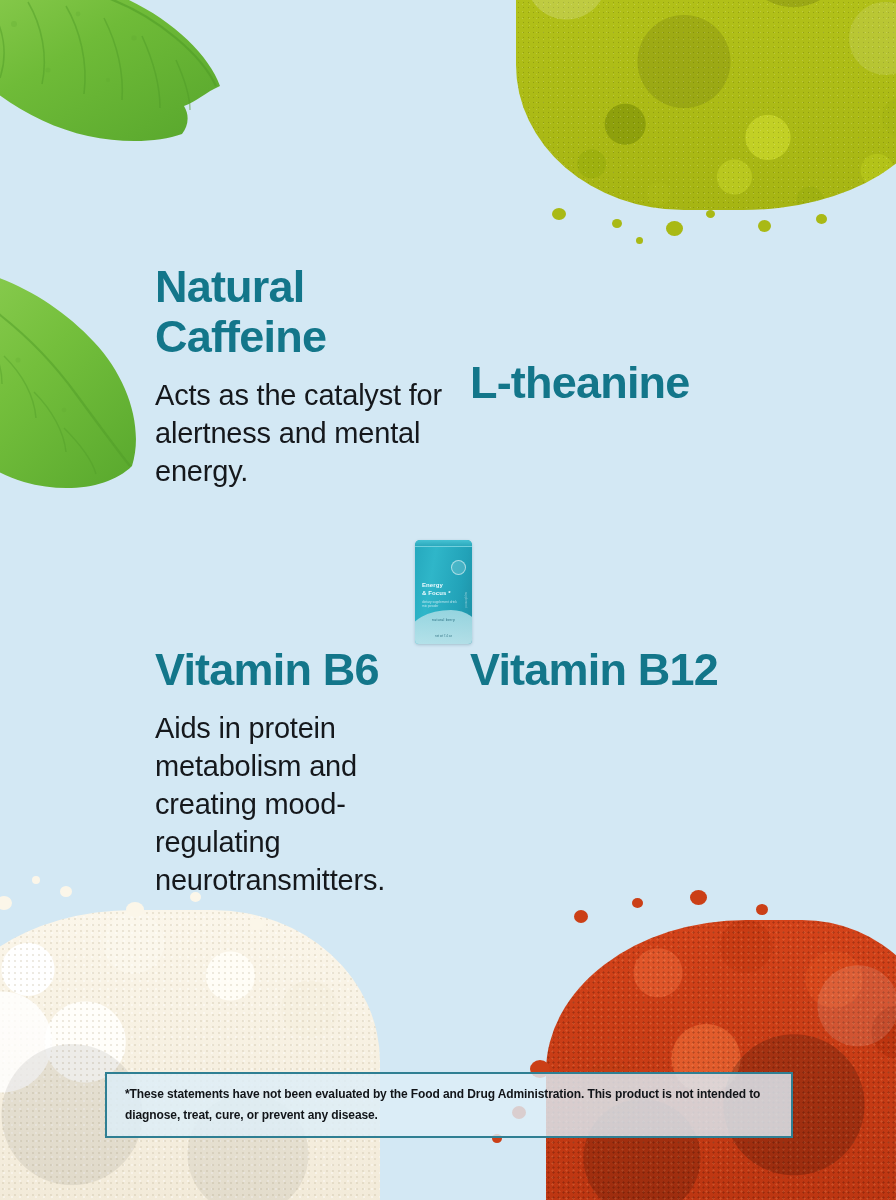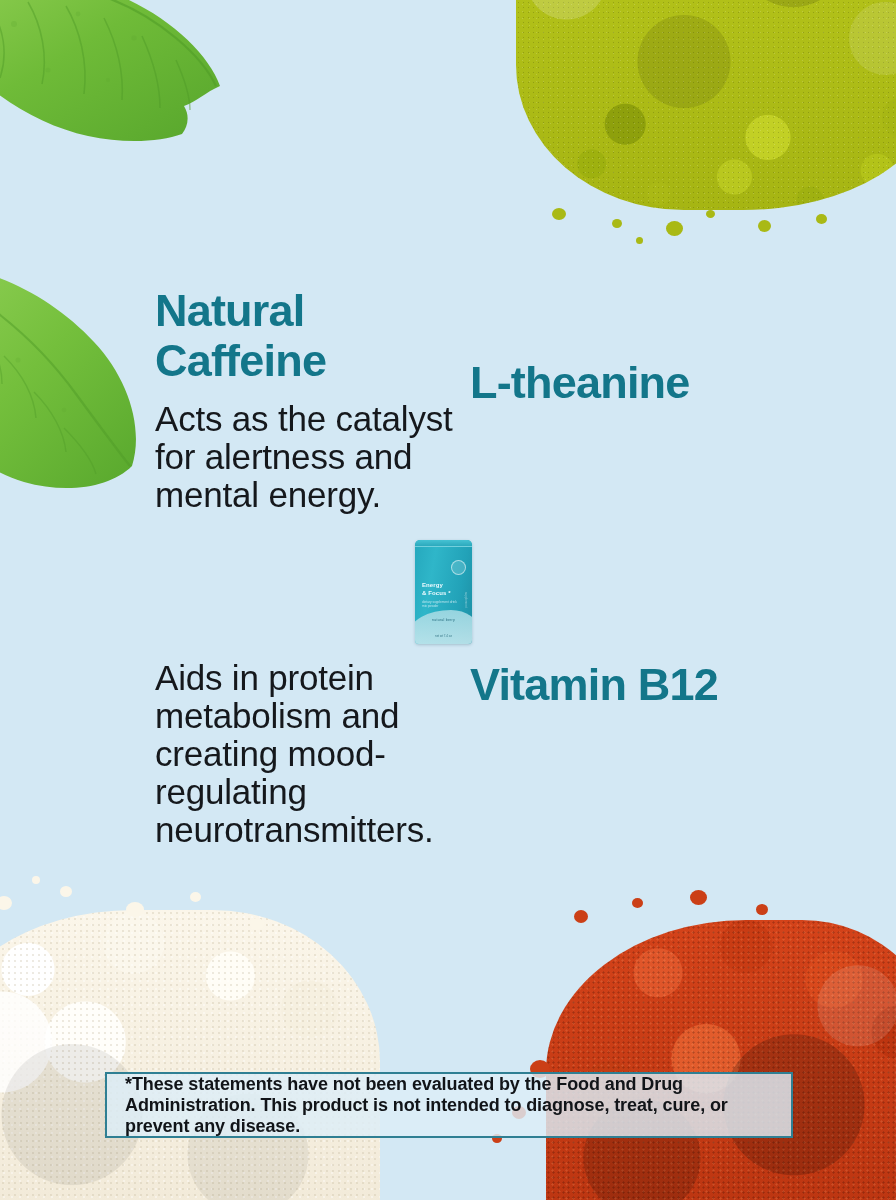--- a/index.html
+++ b/index.html
@@ -133,30 +133,30 @@
 
   .card-title {
     color:#13768a;
     font-weight:700;
     font-size:45px;
     line-height:50px;
     letter-spacing:-.8px;
   }
   .card-body {
     color:#15181c;
-    font-size:35px;
+    font-size:29px;
     line-height:38px;
     letter-spacing:-.2px;
     margin-top:14px;
   }
 
-  #card-caffeine { left:155px; top:262px; width:300px;margin-top:24px; }
+  #card-caffeine { left:155px; top:262px; width:300px; }
   #card-theanine { left:470px; top:322px; width:320px;margin-top:36px; }
   #card-b6       { left:155px; top:645px; width:300px; }
-  #card-b12      { left:470px; top:660px; width:320px; }
+  #card-b12      { left:470px; top:645px; width:320px; }
 
   
   #pouch-wrap {
     position:absolute; left:410px; top:536px;
     width:66px; height:114px;
   }
   .pouch-shadow{
     position:absolute; left:4px; top:96px; width:60px; height:12px;
     background:radial-gradient(ellipse at center, rgba(60,90,110,.28), rgba(60,90,110,0) 70%);
   }
@@ -213,21 +213,21 @@
     position:absolute;
     left:105px; top:1072px;
     width:688px; height:66px;
     border:2px solid #2f7f93;
     background:rgba(221,238,248,.82);
     display:flex; align-items:center;
     padding:0 18px;
   }
   #disclaimer p {
     color:#111418;
-    font-size:18px;
+    font-size:12px;
     line-height:21px;
     font-weight:700;
     letter-spacing:-.1px;
   }
 </style>
 </head>
 <body>
 
 <div id="page">
 
@@ -329,20 +329,21 @@
     <div class="card" id="card-caffeine">
       <h2 class="card-title">Natural Caffeine</h2>
       <p class="card-body">Acts as the catalyst for alertness and mental energy.</p>
     </div>
 
     <div class="card" id="card-theanine">
       <h2 class="card-title">L-theanine</h2>
     </div>
 
     <div class="card" id="card-b6">
+      <h2 class="card-title">Vitamin B6</h2>
       <p class="card-body">Aids in protein metabolism and creating mood-regulating neurotransmitters.</p>
     </div>
 
     <div class="card" id="card-b12">
       <h2 class="card-title">Vitamin B12</h2>
     </div>
 
   </div>
 
   <div id="pouch-wrap">

